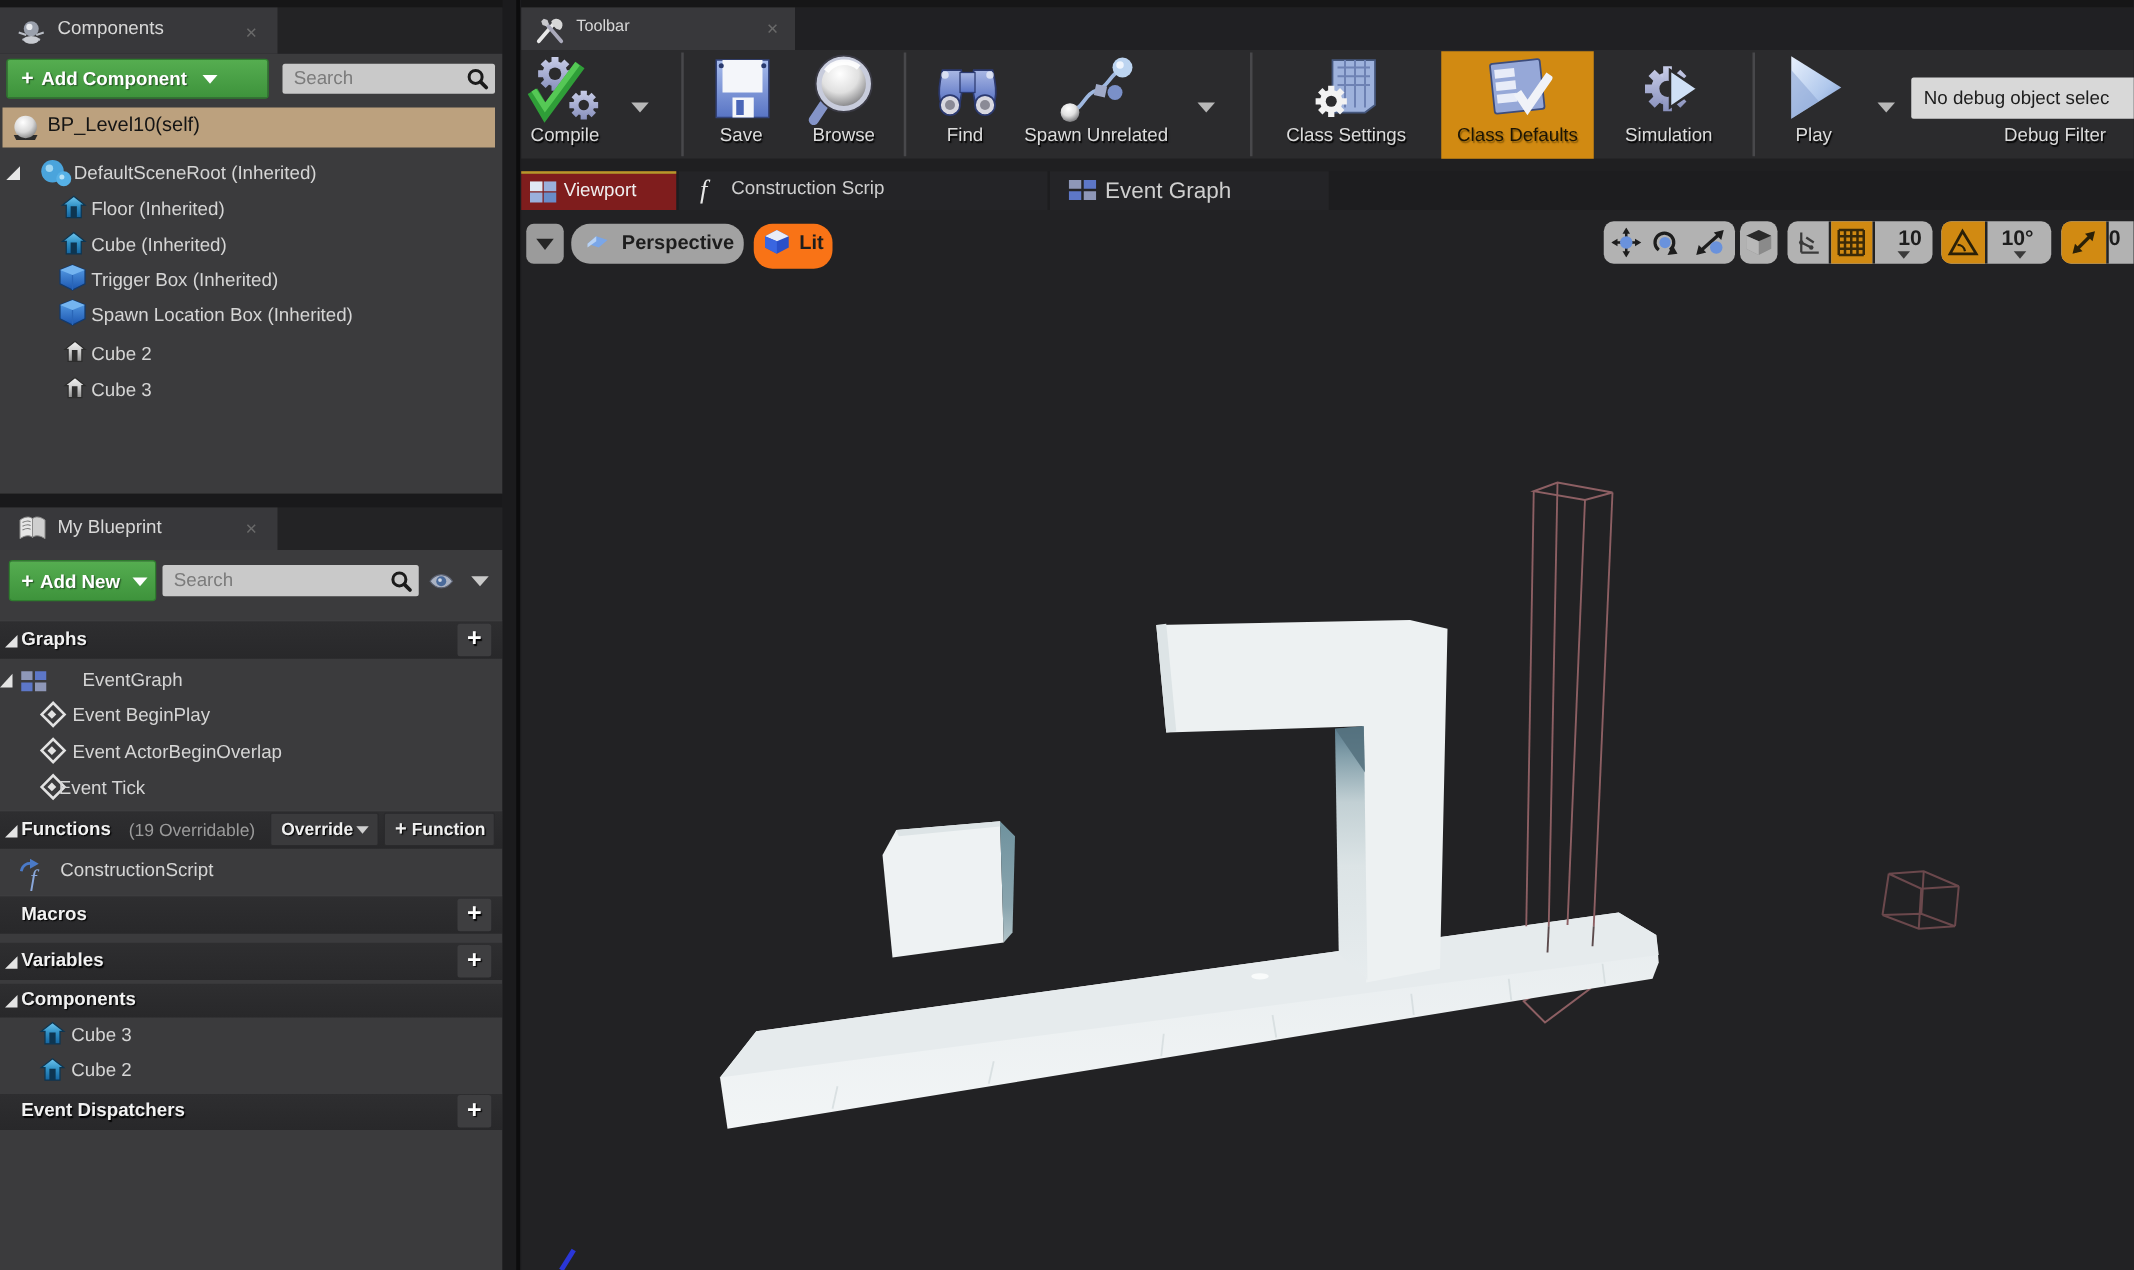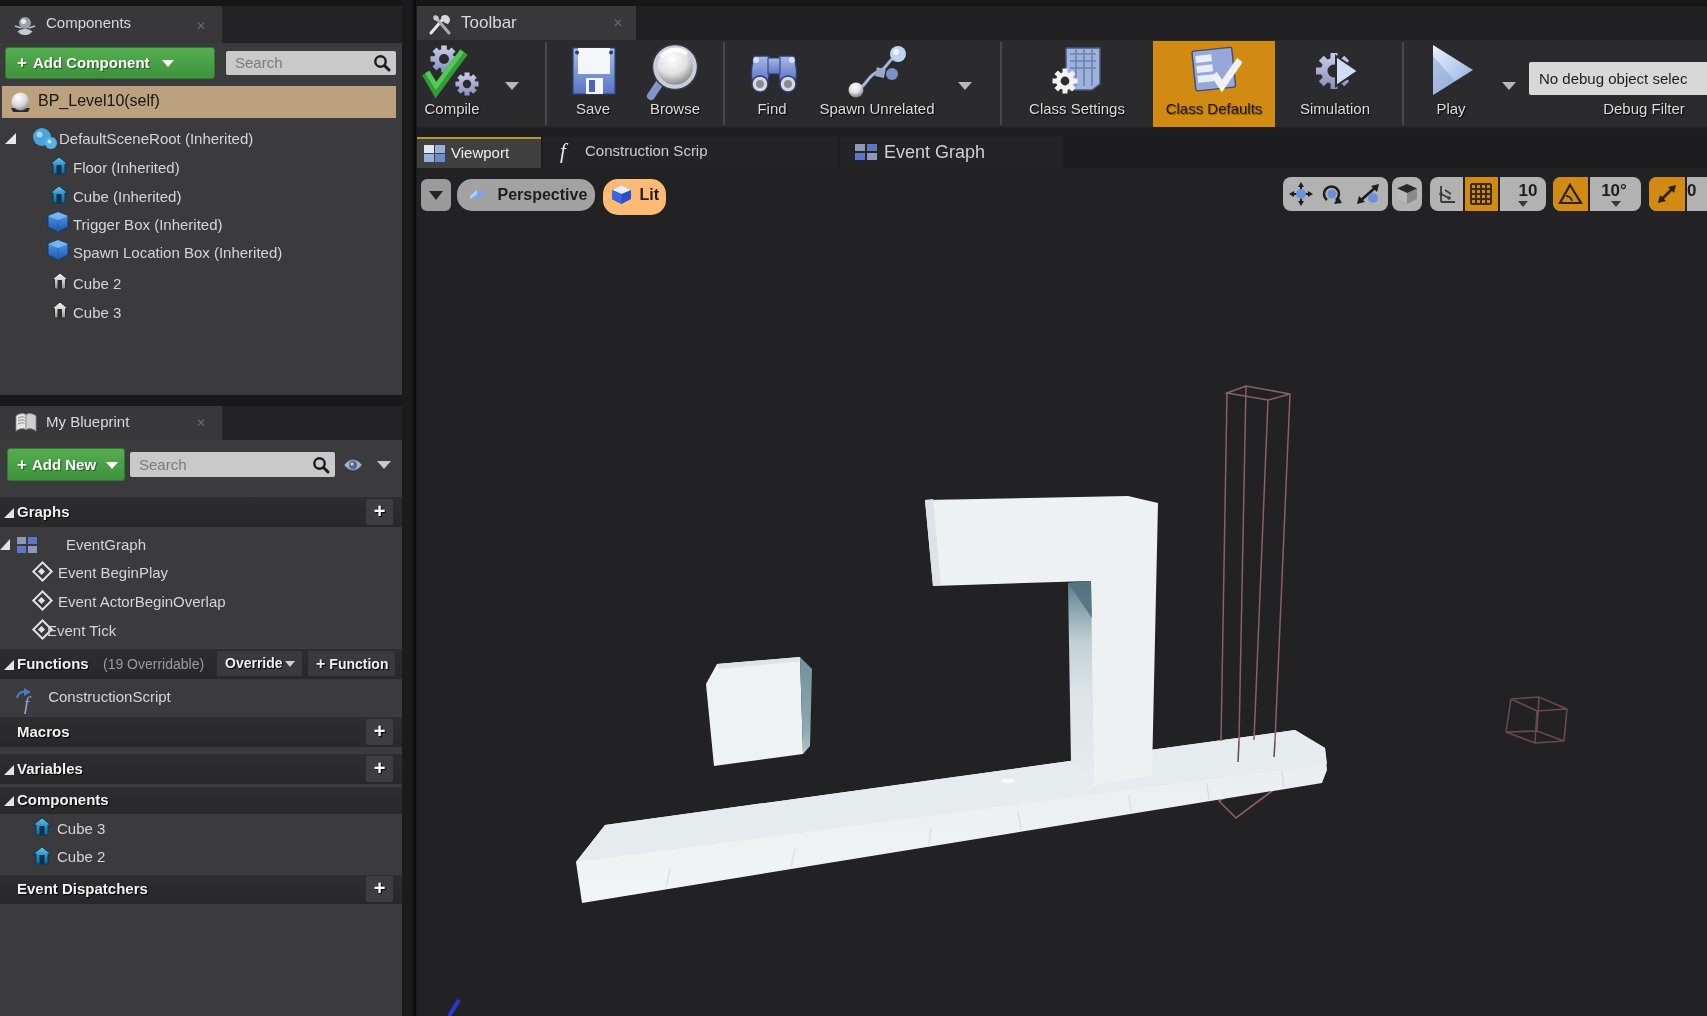--- a/index.html
+++ b/index.html
@@ -260,21 +260,21 @@
 <div class="a" style="left:413px;top:0;width:3px;height:1016px;background:#0c0c0d;"></div>
 
 <div class="a" style="left:417px;top:6px;width:1290px;height:34px;background:#202023;"></div>
 <div class="a" style="left:417px;top:6px;width:219px;height:34px;background:#38383b;">
   <svg class="a" style="left:10px;top:5px;" width="26" height="26" viewBox="0 0 26 26">
     <path d="M4,22 L16,8" stroke="#e8e8e8" stroke-width="3" stroke-linecap="round"></path>
     <path d="M14,6 a5,5 0 1 1 7,7 l-3,-1 -3,-3 z" fill="#d8d8d8"></path>
     <path d="M22,22 L10,8" stroke="#aab" stroke-width="3" stroke-linecap="round"></path>
     <path d="M8,4 l3,1 1,3 -2,2 -3,-1 -1,-3 z" fill="#c8c8cc"></path>
   </svg>
-  <div class="a" style="left:44px;top:7px;color:#d8d8d8;font-size:17px;">Toolbar</div>
+  <div class="a" style="left:44px;top:7px;color:#d8d8d8;font-size:13px;">Toolbar</div>
   <div class="a" style="left:196px;top:10px;color:#6a6a6a;font-size:12px;">✕</div>
 </div>
 <div class="a" style="left:417px;top:40px;width:1290px;height:87px;background:#2b2b2d;"></div>
 <div class="a" style="left:417px;top:127px;width:1290px;height:10px;background:#1f1f21;"></div>
 
 <div class="a" style="left:545px;top:42px;width:2px;height:83px;background:#48484b;"></div>
 <div class="a" style="left:723px;top:42px;width:2px;height:83px;background:#48484b;"></div>
 <div class="a" style="left:1000px;top:42px;width:2px;height:83px;background:#48484b;"></div>
 <div class="a" style="left:1402px;top:42px;width:2px;height:83px;background:#48484b;"></div>
 
@@ -423,21 +423,21 @@
   <polygon points="8,3 48,28 8,53" fill="url(#ply)"></polygon>
   <path d="M8,14 L8,53 L30,39" fill="#8aa4d4" opacity="0.55"></path>
 </svg>
 <div class="tlabel" style="left:1411px;top:100px;width:80px;">Play</div>
 <span class="tri a" style="left:1502px;top:82px;border-left:7px solid transparent;border-right:7px solid transparent;border-top:8px solid #b8b8b8;"></span>
 
 <div class="sbox" style="left:1529px;top:62px;width:180px;height:33px;line-height:33px;background:#d8d8d8;color:#1d1d1d;font-size:15px;"><span style="margin-left:10px;">No debug object selec</span></div>
 <div class="tlabel" style="left:1594px;top:100px;width:100px;">Debug Filter</div>
 
 <div class="a" style="left:417px;top:137px;width:1290px;height:31px;background:#1d1d1f;"></div>
-<div class="a" style="left:417px;top:137px;width:124px;height:31px;background:#404040;border-top:2px solid #b5992b;box-sizing:border-box;">
+<div class="a" style="left:417px;top:137px;width:124px;height:31px;background:#7f1d1d;border-top:2px solid #b5992b;box-sizing:border-box;">
   <svg class="a" style="left:7px;top:6px;" width="22" height="19" viewBox="0 0 22 19">
     <rect x="0" y="0" width="10" height="8" fill="#dfe8f4"></rect>
       <rect x="11" y="0" width="10" height="8" fill="#9ab0dc"></rect>
     <rect x="0" y="9" width="10" height="8" fill="#9ab0dc"></rect>
       <rect x="11" y="9" width="10" height="8" fill="#6a8cc8"></rect>
   </svg>
   <div class="a" style="left:34px;top:5px;color:#efefef;font-size:15px;">Viewport</div>
 </div>
 <div class="a" style="left:543px;top:137px;width:295px;height:31px;background:#242427;">
   <span class="a" style="left:17px;top:2px;color:#e8e8e8;font-family:'Liberation Serif',serif;font-style:italic;font-size:21px;">f</span>
@@ -524,21 +524,21 @@
 <div class="a" style="left:421px;top:179px;width:30px;height:32px;background:#9b9b9b;border-radius:6px;">
   <span class="tri a" style="left:8px;top:12px;border-left:7px solid transparent;border-right:7px solid transparent;border-top:9px solid #242424;"></span>
 </div>
 <div class="a" style="left:457px;top:179px;width:138px;height:32px;background:#a2a2a2;border-radius:15px;color:#1d1d1d;font-weight:bold;font-size:16px;line-height:32px;">
   <svg style="vertical-align:-4px;margin-left:10px;" width="22" height="18" viewBox="0 0 22 18">
       <path d="M3,10 L10,4 L19,7 L12,13 Z" fill="#7aa6e8"></path>
       <path d="M3,10 L10,4 L10,8 L3,13 Z" fill="#b8d2f4"></path>
     </svg>
   <span style="margin-left:4px;">Perspective</span>
 </div>
-<div class="a" style="left:603px;top:179px;width:63px;height:36px;background:#fdba74;border-radius:15px;color:#1d1d1d;font-weight:bold;font-size:16px;line-height:32px;">
+<div class="a" style="left:603px;top:179px;width:63px;height:36px;background:#f97316;border-radius:15px;color:#1d1d1d;font-weight:bold;font-size:16px;line-height:32px;">
   <svg style="vertical-align:-5px;margin-left:8px;" width="21" height="21" viewBox="0 0 21 21">
       <path d="M10.5,1 L20,6 L20,15 L10.5,20 L1,15 L1,6 Z" fill="#2a50c8"></path>
       <path d="M1,6 L10.5,10 L20,6 L10.5,1 Z" fill="#e8ecf8"></path>
       <path d="M10.5,10 L10.5,20 L1,15 L1,6 Z" fill="#3a66e0"></path>
     </svg>
   <span style="margin-left:3px;">Lit</span>
 </div>
 
 <div class="a" style="left:1283px;top:177px;width:105px;height:34px;background:#b2b2b2;border-radius:8px;">
   <svg class="a" style="left:6px;top:5px;" width="94" height="24" viewBox="0 0 94 24">

